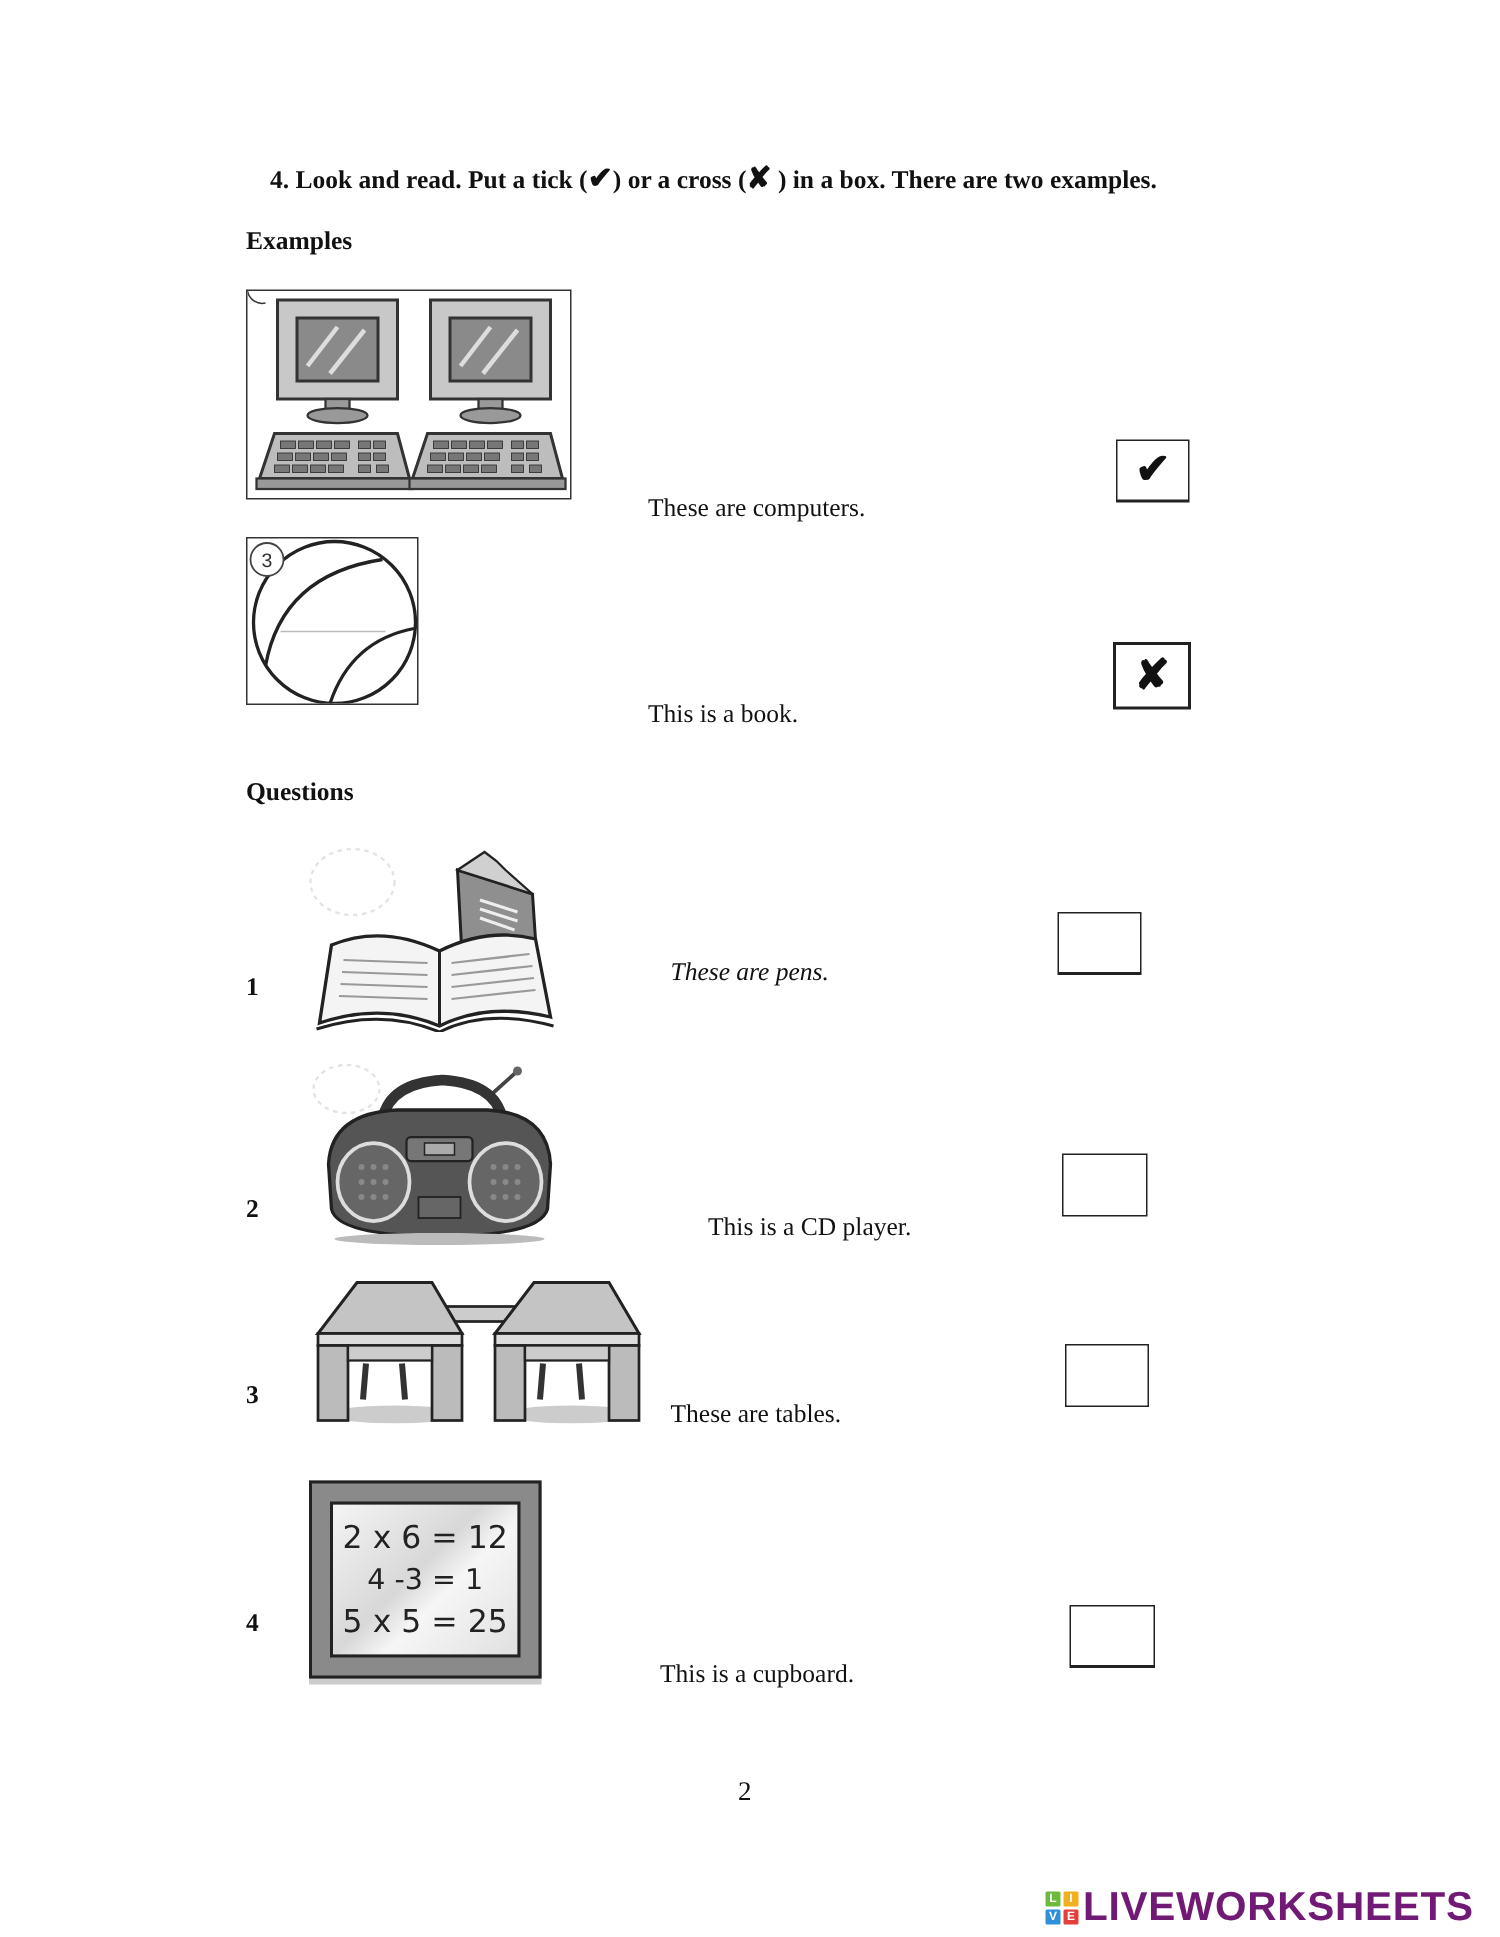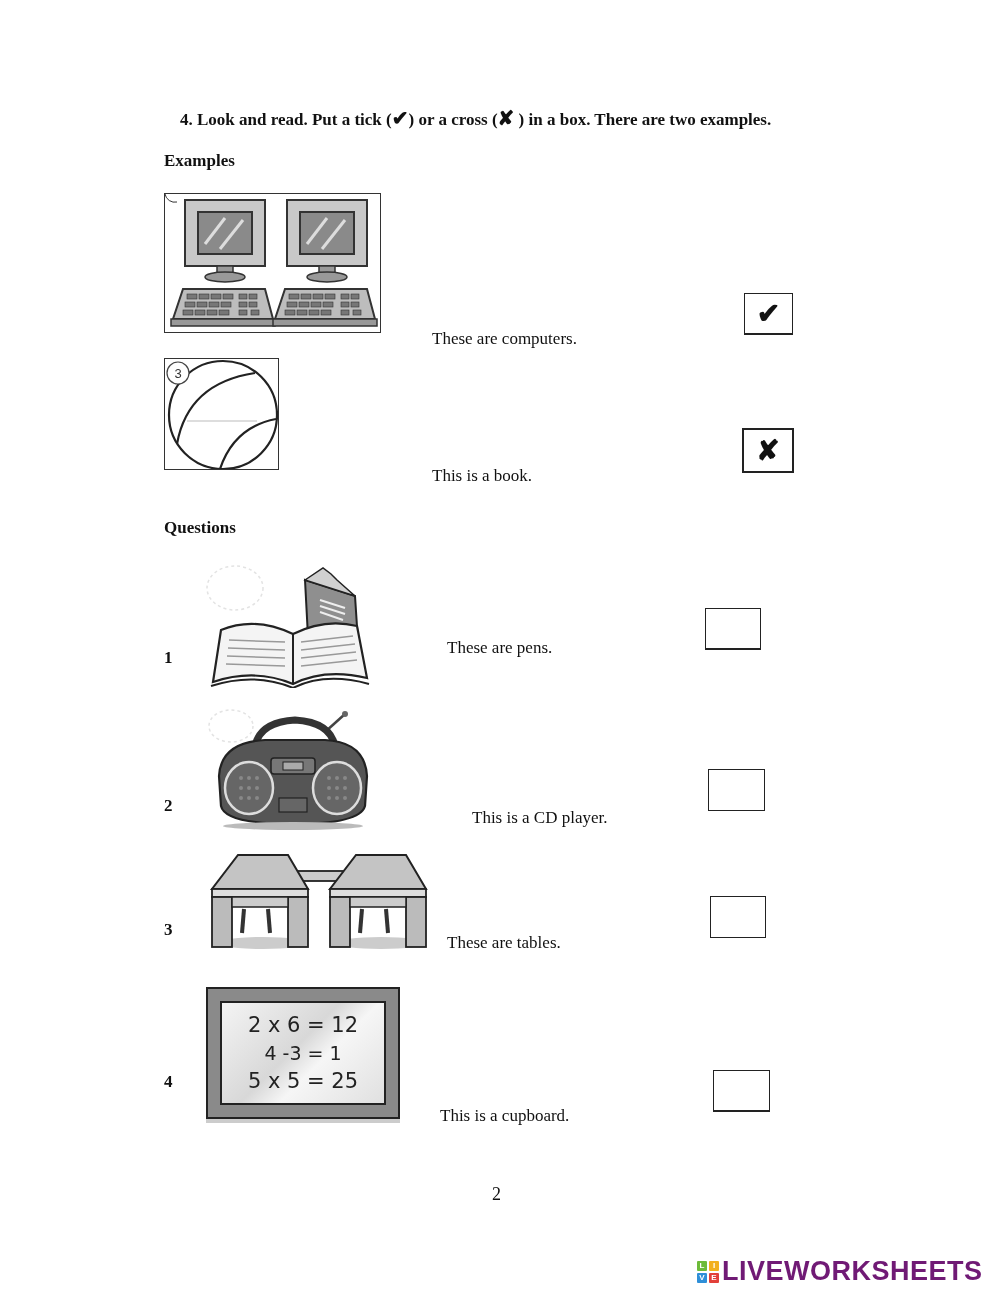--- a/index.html
+++ b/index.html
@@ -137,21 +137,21 @@
         <line x1="22" y1="96" x2="80" y2="98"></line>
         <line x1="21" y1="104" x2="80" y2="106"></line>
       <line x1="96" y1="82" x2="148" y2="76"></line>
         <line x1="96" y1="90" x2="150" y2="84"></line>
         <line x1="96" y1="98" x2="151" y2="92"></line>
         <line x1="96" y1="106" x2="152" y2="100"></line>
     </g>
     <path d="M6,126 Q50,112 88,128 Q120,112 164,124" fill="none" stroke="#222" stroke-width="2"></path>
   </svg>
 </div>
-<div class="abs sentence" style="left:447px; top:625px;">These are pens.</div>
+<div class="abs sentence" style="left:447px; top:625px;font-style:italic;">These are pens.</div>
 <div class="abs box" style="left:705px; top:608px; width:56px; height:42px; border-bottom-width:2.5px;">
   <span class="mark"></span>
 </div>
 
 <div class="abs qnum" style="left:164px; top:796px;">2</div>
 <div class="abs" style="left:205px; top:706px; width:175px; height:124px;">
   <svg width="175" height="124" viewBox="0 0 175 124">
     <ellipse cx="26" cy="20" rx="22" ry="16" fill="none" stroke="#e3e3e3" stroke-width="1.5" stroke-dasharray="3,3"></ellipse>
     <line x1="120" y1="26" x2="140" y2="8" stroke="#444" stroke-width="2.5"></line>
     <circle cx="140" cy="8" r="3" fill="#666"></circle>
@@ -215,21 +215,21 @@
       <line x1="60" y1="56" x2="62" y2="80" stroke="#333" stroke-width="4"></line>
     </g>
   </svg>
 </div>
 <div class="abs sentence" style="left:447px; top:920px;">These are tables.</div>
 <div class="abs box" style="left:710px; top:896px; width:56px; height:42px;">
   <span class="mark"></span>
 </div>
 
 <div class="abs qnum" style="left:164px; top:1072px;">4</div>
-<div class="abs" style="left:206px; top:987px; width:194px; height:132px; background:#8a8a8a; border:2px solid #222; box-sizing:border-box; box-shadow: 0 4px 0 #ccc;">
+<div class="abs" style="left:206px; top:987px; width:155px; height:132px; background:#8a8a8a; border:2px solid #222; box-sizing:border-box; box-shadow: 0 4px 0 #ccc;">
   <div style="position:absolute; left:12px; top:12px; right:12px; bottom:12px; background:linear-gradient(135deg,#f4f4f4 0%,#d8d8d8 45%,#f6f6f6 60%,#e0e0e0 100%); border:2px solid #222; display:flex; flex-direction:column; align-items:center; justify-content:center;">
     <div style="font-family:'DejaVu Sans',sans-serif; font-size:21px; line-height:28px; color:#222;">2 x 6 = 12</div>
     <div style="font-family:'DejaVu Sans',sans-serif; font-size:19px; line-height:28px; color:#222;">4 -3 = 1</div>
     <div style="font-family:'DejaVu Sans',sans-serif; font-size:21px; line-height:28px; color:#222;">5 x 5 = 25</div>
   </div>
 </div>
 <div class="abs sentence" style="left:440px; top:1093px;">This is a cupboard.</div>
 <div class="abs box" style="left:713px; top:1070px; width:57px; height:42px; border-bottom-width:2.5px;">
   <span class="mark"></span>
 </div>

